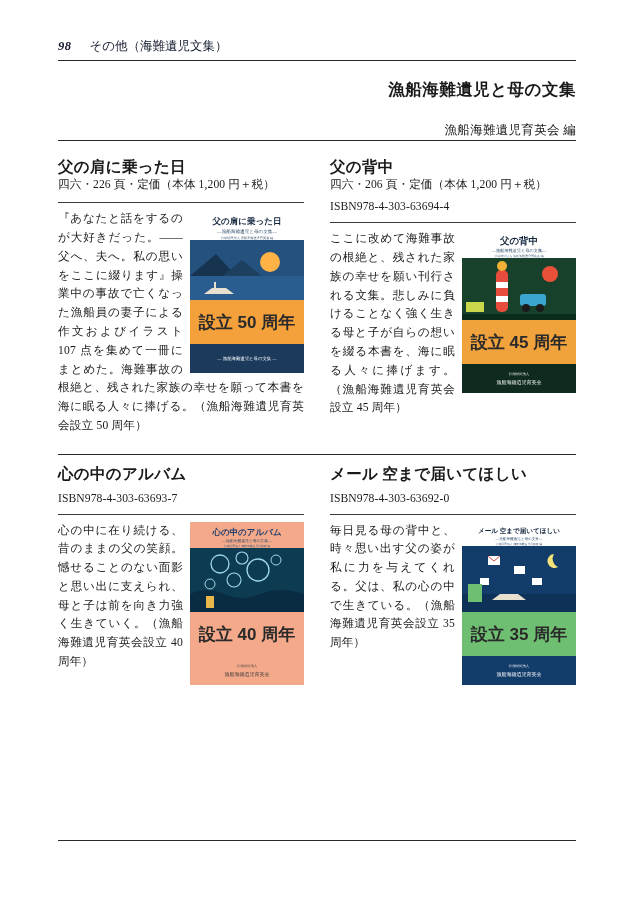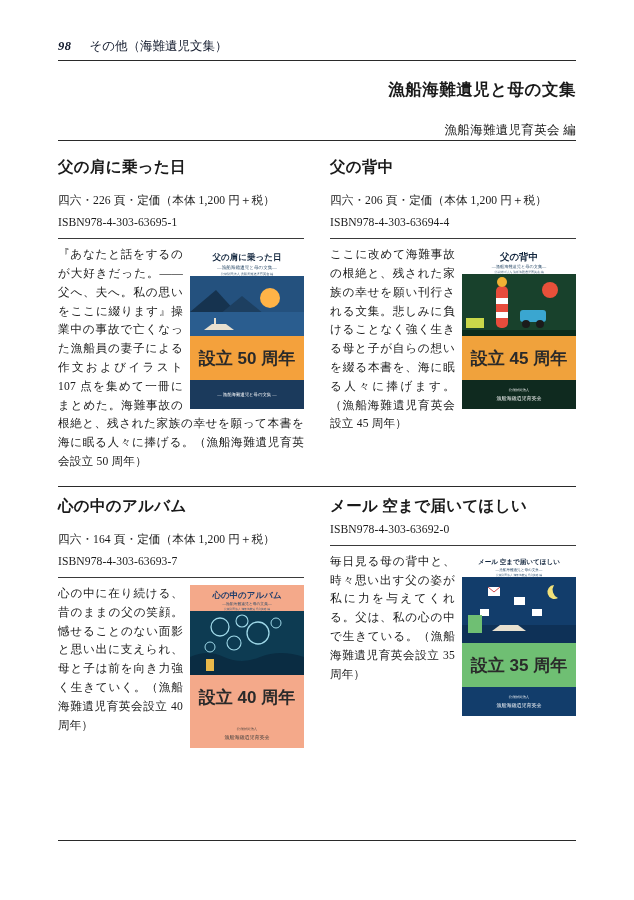--- a/index.html
+++ b/index.html
@@ -94,21 +94,21 @@
   }
   .entry .title {
     font-size: 15.5px;
     font-weight: bold;
     letter-spacing: 0.3px;
     padding-top: 9px;
     line-height: 1.3;
   }
   .entry .spec {
     font-size: 11.6px;
-    margin-top: 16px;
+    margin-top: 0;
     letter-spacing: 0.1px;
     line-height: 1.4;
   }
   .entry .isbn {
     font-size: 11.6px;
     margin-top: 7px;
     letter-spacing: 0.1px;
   }
   .hr-thin {
     width: 246px;
@@ -174,21 +174,20 @@
   </div>
   <div class="rule-series"></div>
 
   <div class="grid">
 
     <div class="row">
 
       <div class="entry">
         <div class="title">父の肩に乗った日</div>
         <div class="spec">四六・226 頁・定価（本体 1,200 円＋税）</div>
-        <div class="isbn">ISBN978-4-303-63695-1</div>
         <div class="hr-thin"></div>
         <div class="body-wrap">
           <div class="cover-holder">
             <div class="cover">
               <svg width="114" height="163" viewBox="0 0 114 163" xmlns="http://www.w3.org/2000/svg">
                 <rect x="0" y="0" width="114" height="163" fill="#1b3a5c"></rect>
                 <rect x="0" y="0" width="114" height="30" fill="#ffffff"></rect>
                 <text x="57" y="14" font-family="'Liberation Serif',serif" font-size="8.5" font-weight="bold" fill="#10243c" text-anchor="middle">父の肩に乗った日</text>
                 <text x="57" y="23" font-family="'Liberation Serif',serif" font-size="4.6" fill="#2a4a68" text-anchor="middle">―漁船海難遺児と母の文集―</text>
                 <text x="57" y="29" font-family="'Liberation Serif',serif" font-size="3.2" fill="#44607a" text-anchor="middle">公益財団法人 漁船海難遺児育英会 編</text>
@@ -250,21 +249,20 @@
       </div>
 
     </div>
 
     <div class="row-sep"></div>
 
     <div class="row">
 
       <div class="entry">
         <div class="title">心の中のアルバム</div>
-        <div class="spec">四六・164 頁・定価（本体 1,200 円＋税）</div>
         <div class="isbn">ISBN978-4-303-63693-7</div>
         <div class="hr-thin"></div>
         <div class="body-wrap">
           <div class="cover-holder">
             <div class="cover">
               <svg width="114" height="163" viewBox="0 0 114 163" xmlns="http://www.w3.org/2000/svg">
                 <rect x="0" y="0" width="114" height="163" fill="#0d3b52"></rect>
                 <rect x="0" y="0" width="114" height="26" fill="#f4a98a"></rect>
                 <text x="57" y="13" font-family="'Liberation Serif',serif" font-size="8.5" font-weight="bold" fill="#1f3d6b" text-anchor="middle">心の中のアルバム</text>
                 <text x="57" y="20" font-family="'Liberation Serif',serif" font-size="3.8" fill="#2a4a68" text-anchor="middle">―漁船海難遺児と母の文集―</text>

